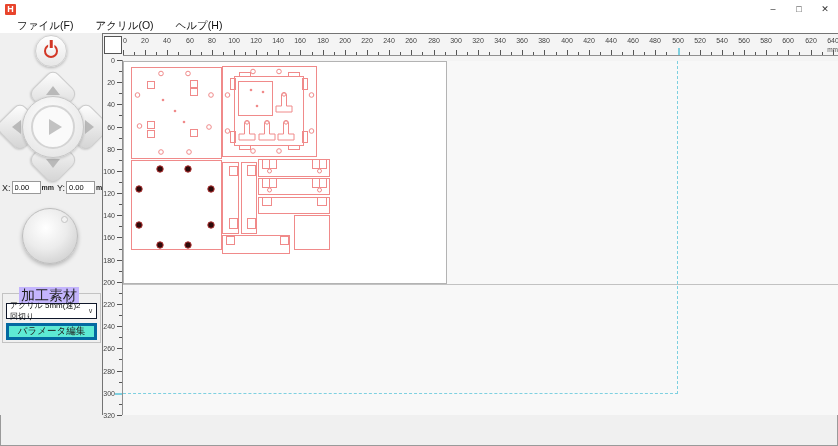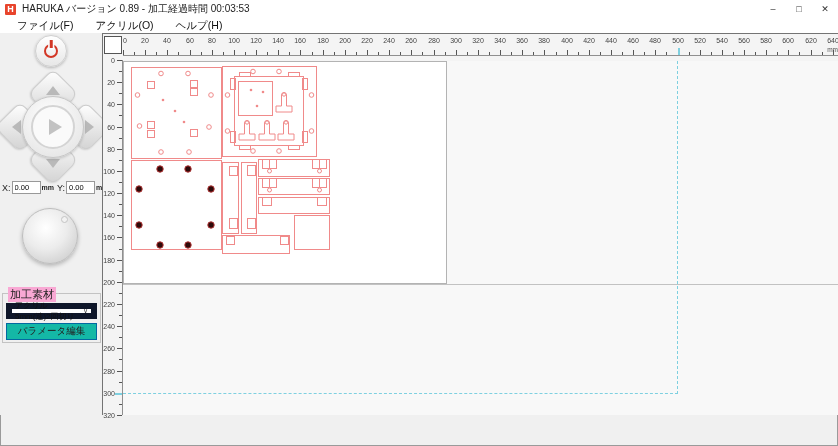--- a/index.html
+++ b/index.html
@@ -66,26 +66,26 @@
   .knob-dot { position:absolute; left:38px; top:7px; width:7px; height:7px; border-radius:50%;
               background:#f2f2f2; border:1px solid #c4c4c4; }
 
   
   .laser-row { position:absolute; left:4px; top:230px; width:98px; font-size:10px; color:#222; }
   .laser-val { color:#8d98a5; padding:0 3px; }
   .laser-unit { font-weight:bold; }
 
   
   .groupbox { position:absolute; left:2px; top:260px; width:99px; height:50px; border:1px solid #c3c3c3; }
-  .group-label { position:absolute; top:-7px; left:5px; background:#f9a8d4; padding:0 2px; font-size:11px; color:#222; }
+  .group-label { position:absolute; top:-7px; left:16px; background:#c4b5fd; padding:0 2px; font-size:14px; color:#222; }
   .mat-select { position:absolute; left:3px; top:9px; width:91px; height:16px; background:#fff;
-                border:6px solid #0f172a; display:flex; align-items:center; font-size:8px; color:#111;
+                border:1px solid #0f172a; display:flex; align-items:center; font-size:8px; color:#111;
                 padding:0 3px; }
   .mat-select .chev { margin-left:auto; font-size:7px; color:#444; }
-  .btn { background:#14b8a6; border:1px solid #0369a1; display:flex; align-items:center; justify-content:center;
+  .btn { background:#5eead4; border:3px solid #0369a1; display:flex; align-items:center; justify-content:center;
          font-size:9.5px; color:#222; }
   .param-btn { position:absolute; left:3px; top:29px; width:91px; height:17px; }
   .cutarea-btn { position:absolute; left:4px; top:310px; width:95px; height:19px; }
 
   
   .canvas-wrap { flex:1; position:relative; background:#f4f4f4; border-left:1px solid #747474; border-top:1px solid #747474; }
   .corner-box { position:absolute; left:1px; top:2px; width:18px; height:18px; background:#fff; border:1px solid #555; }
   .hruler { position:absolute; left:20px; top:2px; width:715px; height:20px; border-bottom:1px solid #8f8f8f; }
   .vruler { position:absolute; left:0; top:26px; width:20px; height:355px; border-right:1px solid #8f8f8f; }
   .hruler i, .vruler i { position:absolute; display:block; background:#555; }
@@ -121,21 +121,20 @@
   .sb2 { height:15px; background:#f0f0f0; border-top:1px solid #dddddd; display:flex; align-items:center;
          font-size:9.5px; color:#222; padding:0 4px; white-space:nowrap; }
 </style>
 </head>
 <body>
 
 <div class="app">
 
   <div class="titlebar">
     <div class="app-icon">H</div>
-    <div class="title-text">HARUKA バージョン 0.89 - 加工経過時間 00:03:53</div>
     <div class="win-controls">
       <div class="win-btn">–</div>
       <div class="win-btn">□</div>
       <div class="win-btn">✕</div>
     </div>
   </div>
 
   <div class="menubar">
     <div class="menu-item">ファイル(F)</div>
     <div class="menu-item">アクリル(O)</div>

